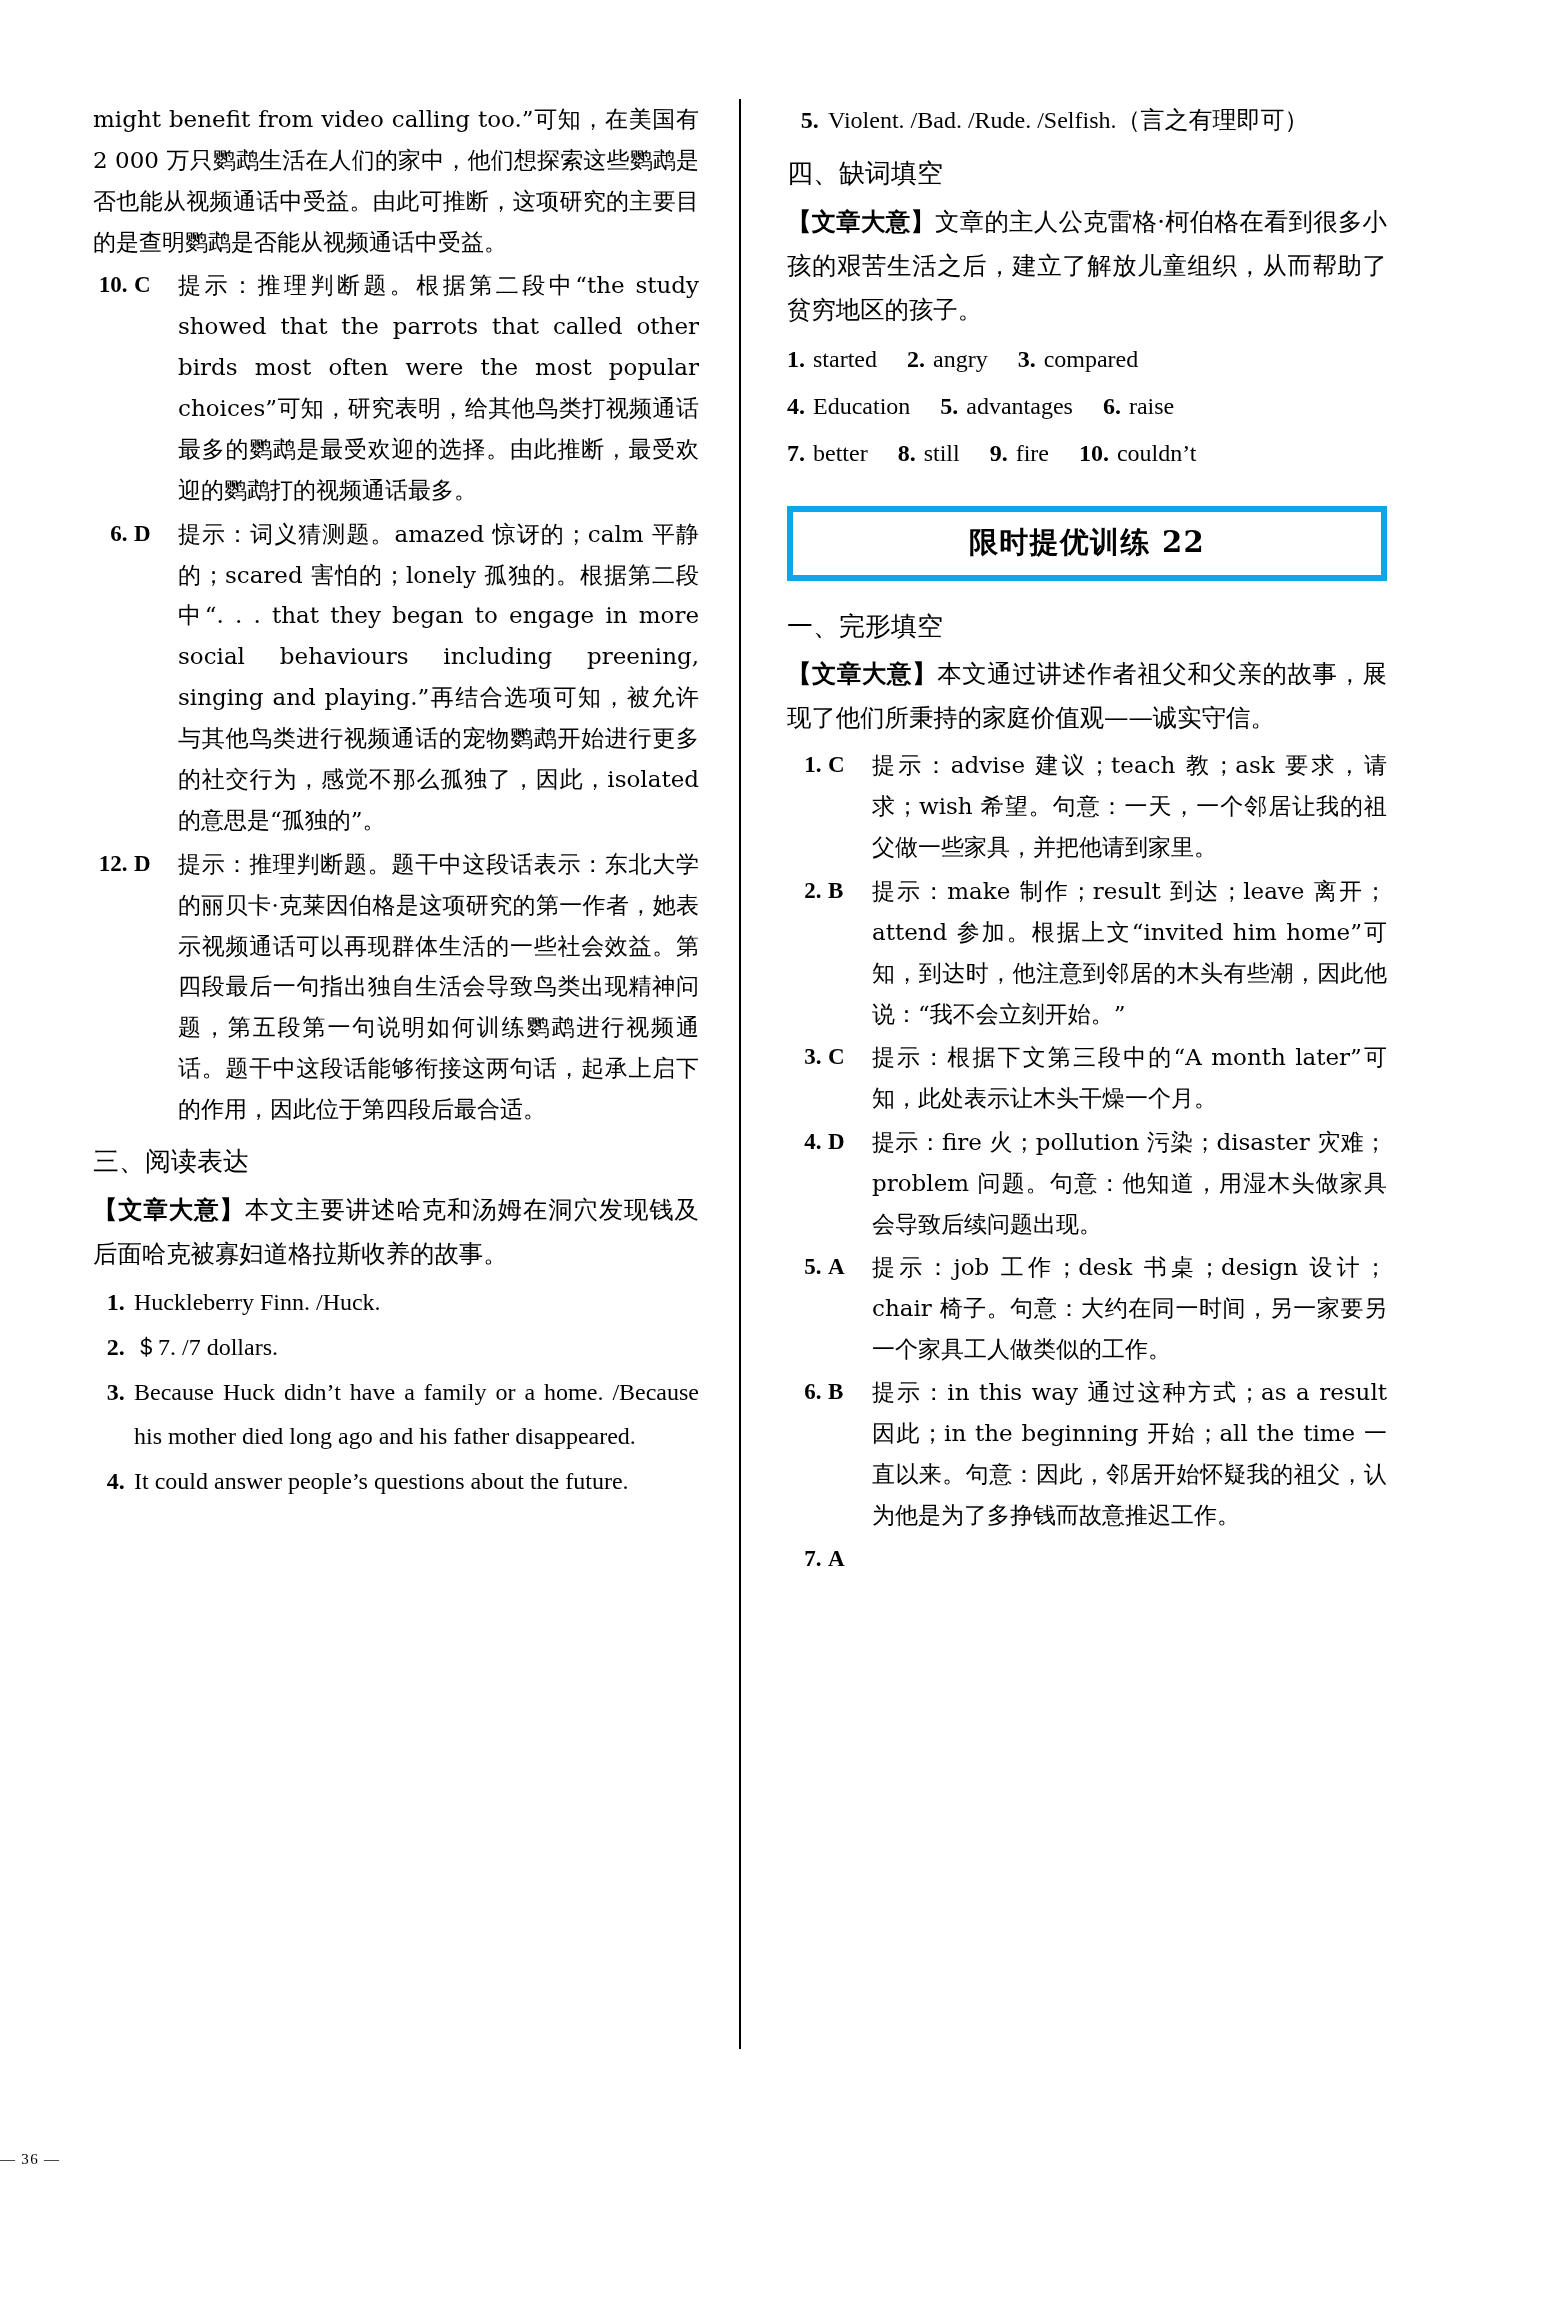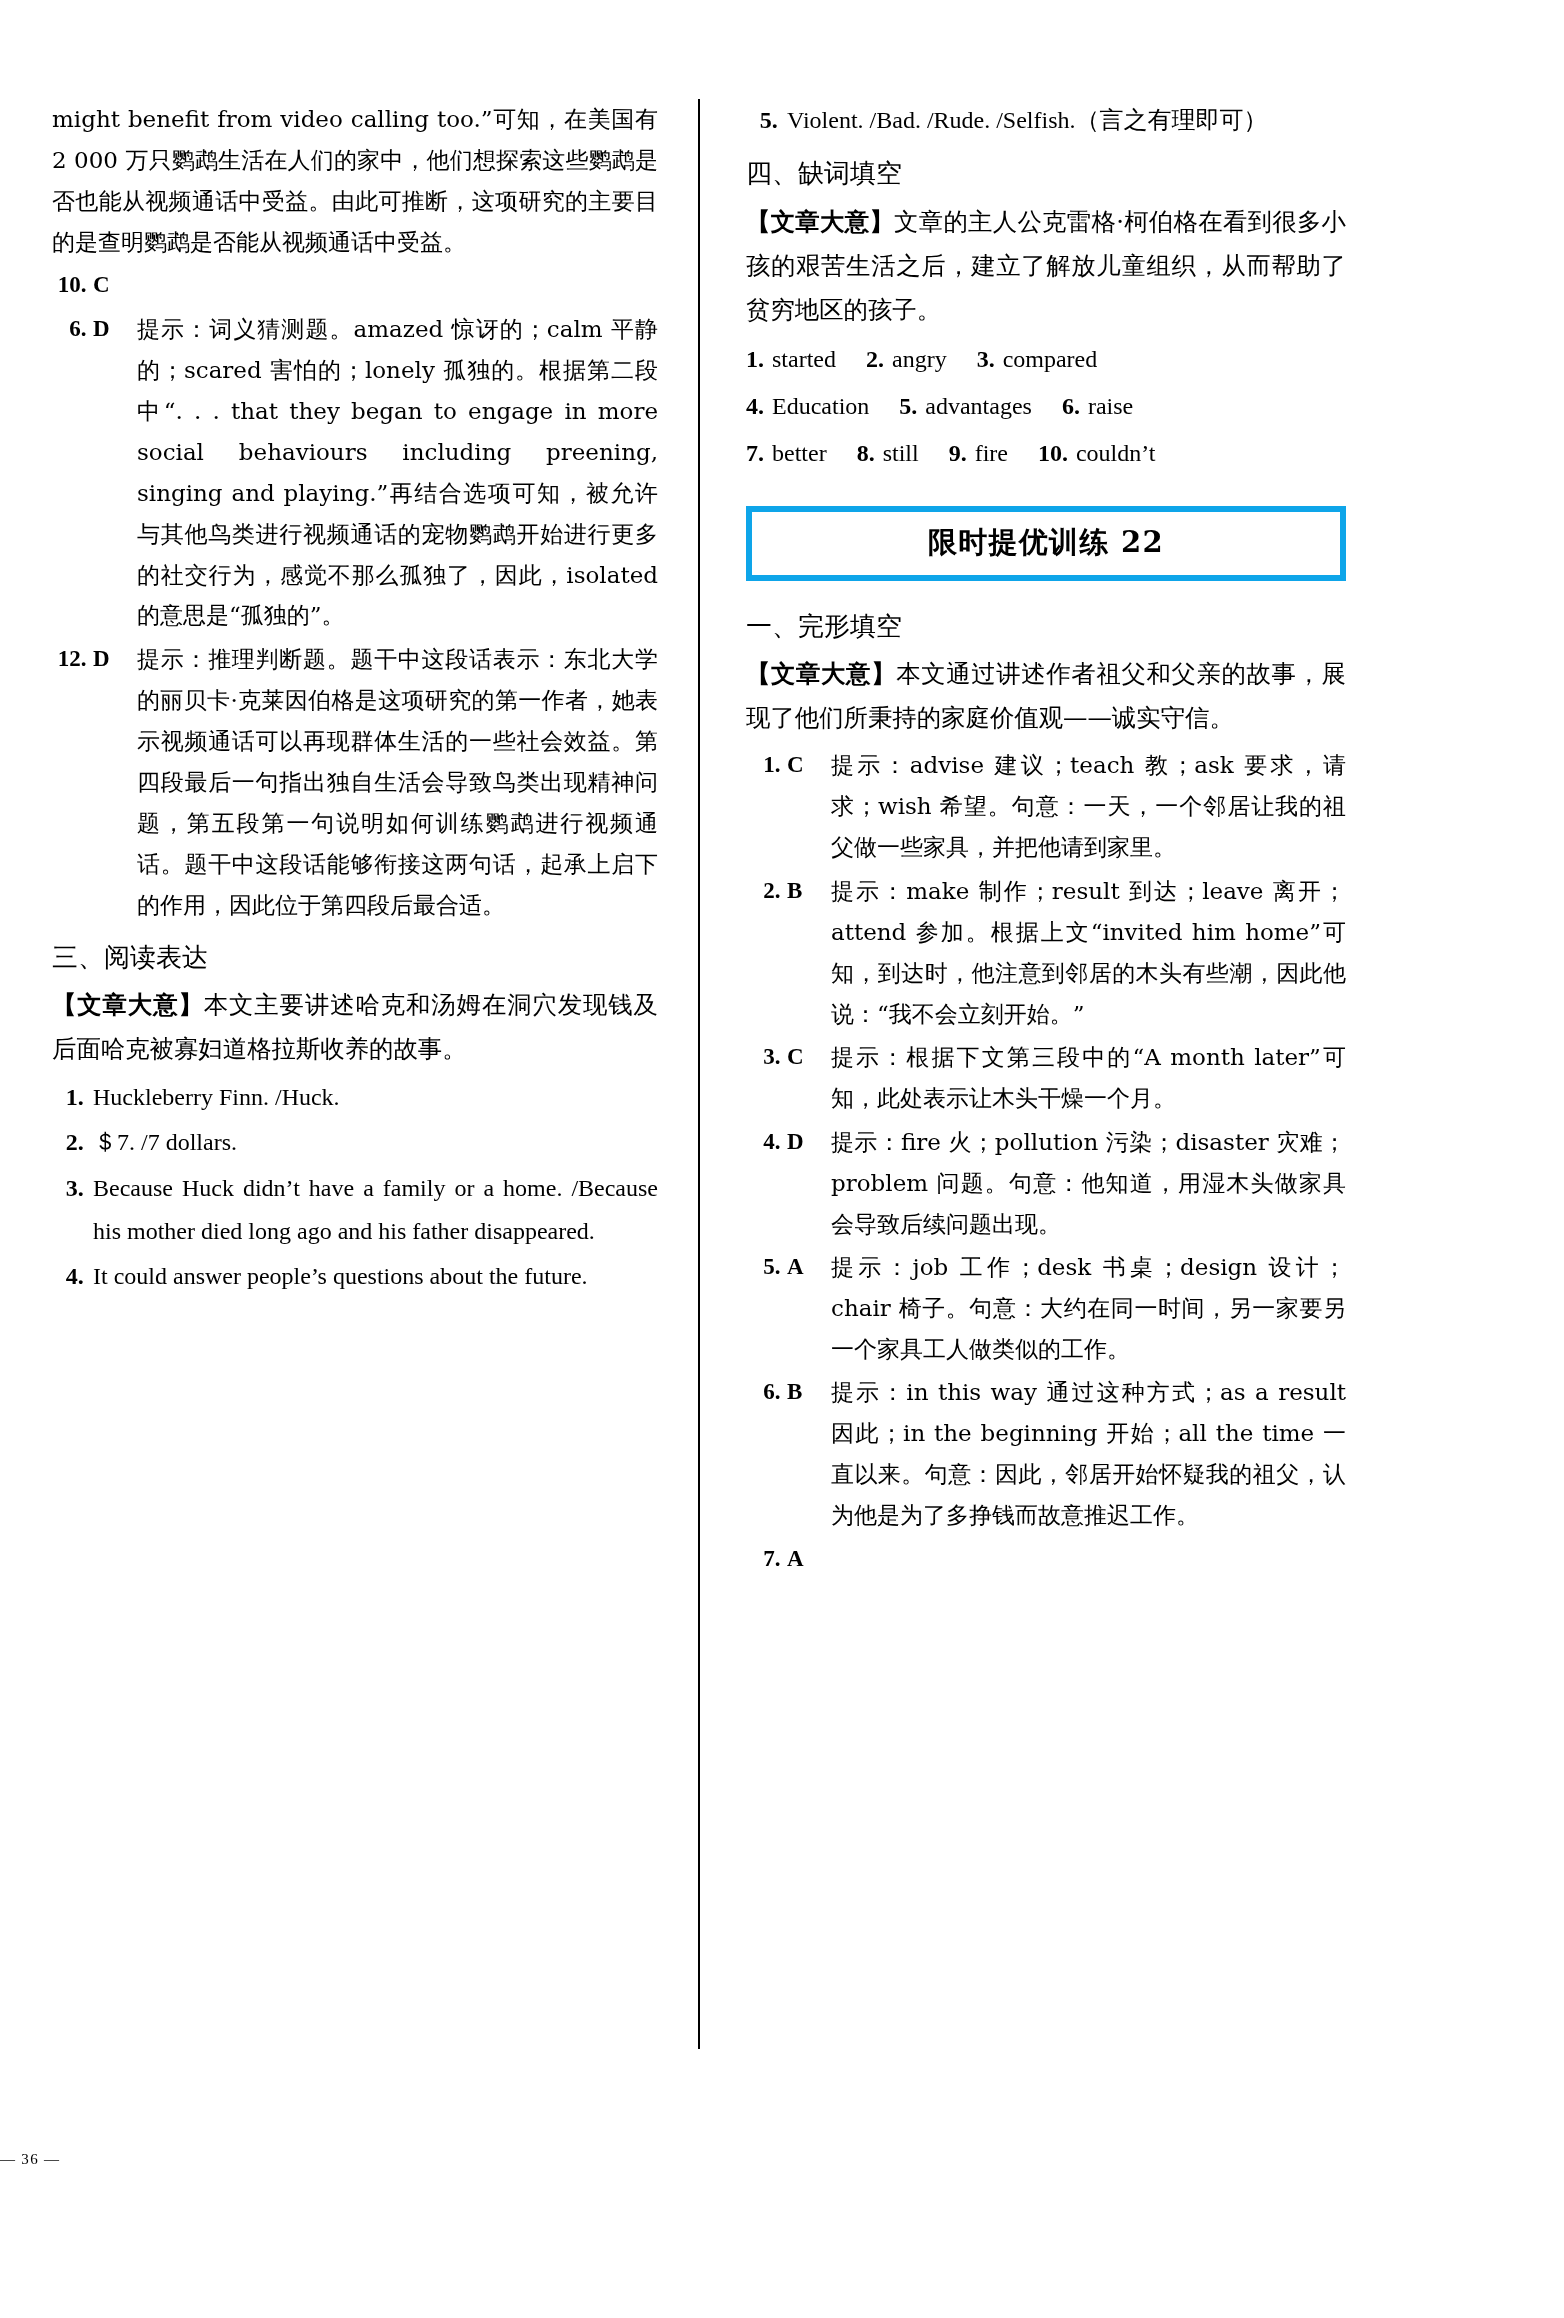--- a/index.html
+++ b/index.html
@@ -13,21 +13,21 @@
     font-family: "Liberation Serif", serif;
     color: #000000;
     position: relative;
   }
   .page {
     position: absolute;
     left: 0; top: 0;
     width: 1564px;
     height: 2246px;
     box-sizing: border-box;
-    padding: 99px 112px 99px 52px;
+    padding: 99px 112px 99px 93px;
   }
   .columns {
     display: flex;
     flex-direction: row;
     width: 100%;
     height: 2029px;
     position: relative;
   }
   .col {
     width: 646px;
@@ -162,20 +162,23 @@
 <div class="page">
   <div class="columns">
 
     <div class="col col-left">
 
       <div class="para cn">might benefit from video calling too.”可知，在美国有 2 000 万只鹦鹉生活在人们的家中，他们想探索这些鹦鹉是否也能从视频通话中受益。由此可推断，这项研究的主要目的是查明鹦鹉是否能从视频通话中受益。</div>
 
       <div class="item">
         <div class="num en">10.</div>
         <div class="ans en">C</div>
+        <div class="body cn">
+          <span class="hint-label">提示：</span><span>推理判断题。根据第二段中“the study showed that the parrots that called other birds most often were the most popular choices”可知，研究表明，给其他鸟类打视频通话最多的鹦鹉是最受欢迎的选择。由此推断，最受欢迎的鹦鹉打的视频通话最多。</span>
+        </div>
       </div>
 
       <div class="item">
         <div class="num en">6.</div>
         <div class="ans en">D</div>
         <div class="body cn">
           <span class="hint-label">提示：</span><span>词义猜测题。amazed 惊讶的；calm 平静的；scared 害怕的；lonely 孤独的。根据第二段中“. . . that they began to engage in more social behaviours including preening, singing and playing.”再结合选项可知，被允许与其他鸟类进行视频通话的宠物鹦鹉开始进行更多的社交行为，感觉不那么孤独了，因此，isolated 的意思是“孤独的”。</span>
         </div>
       </div>
 

